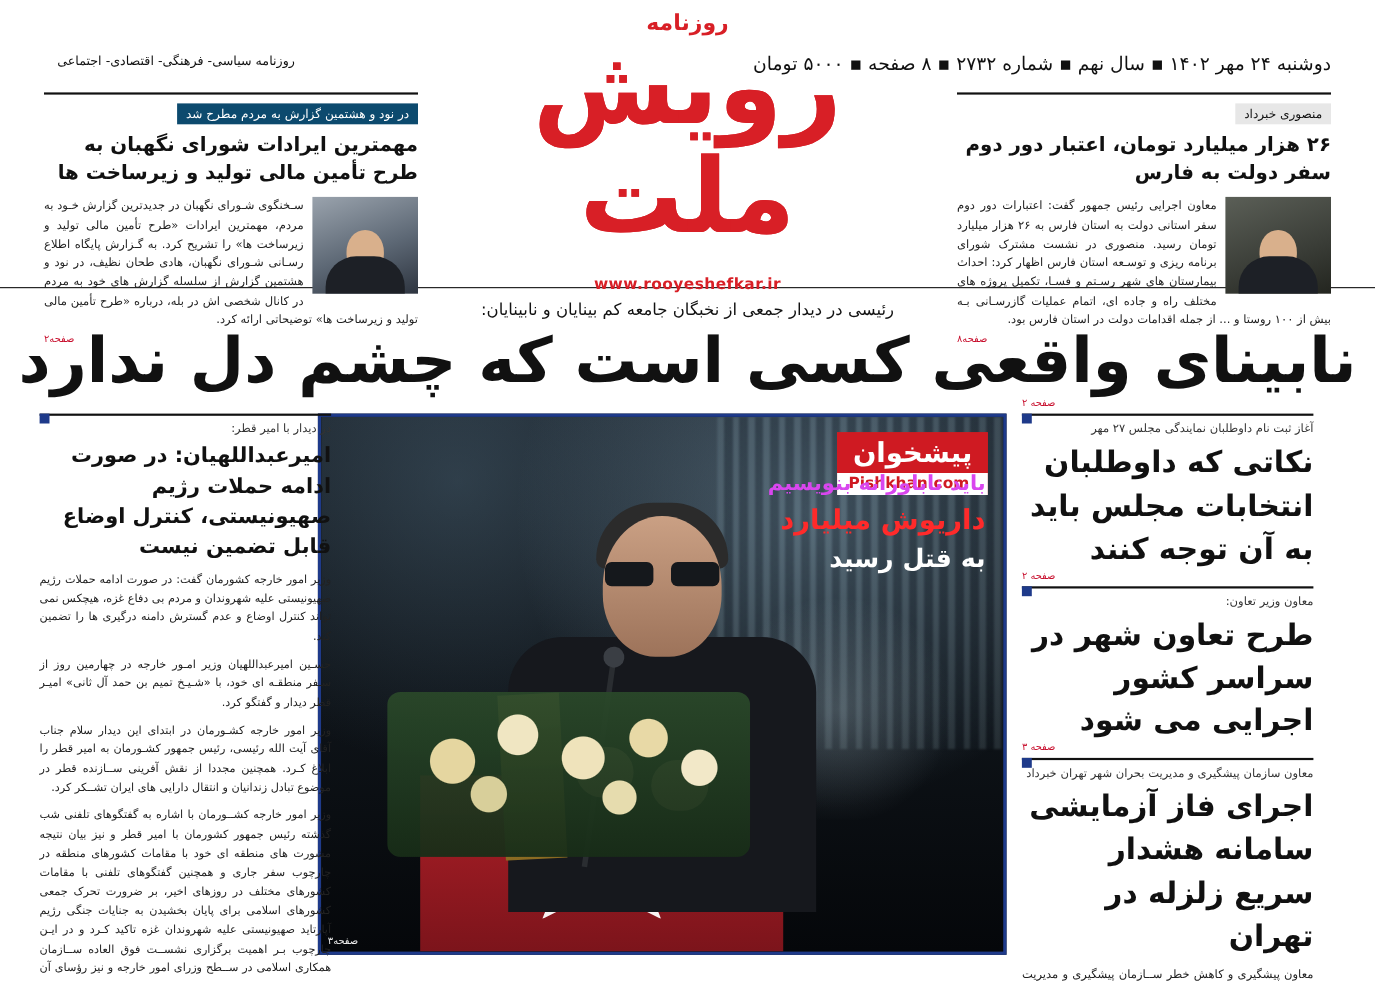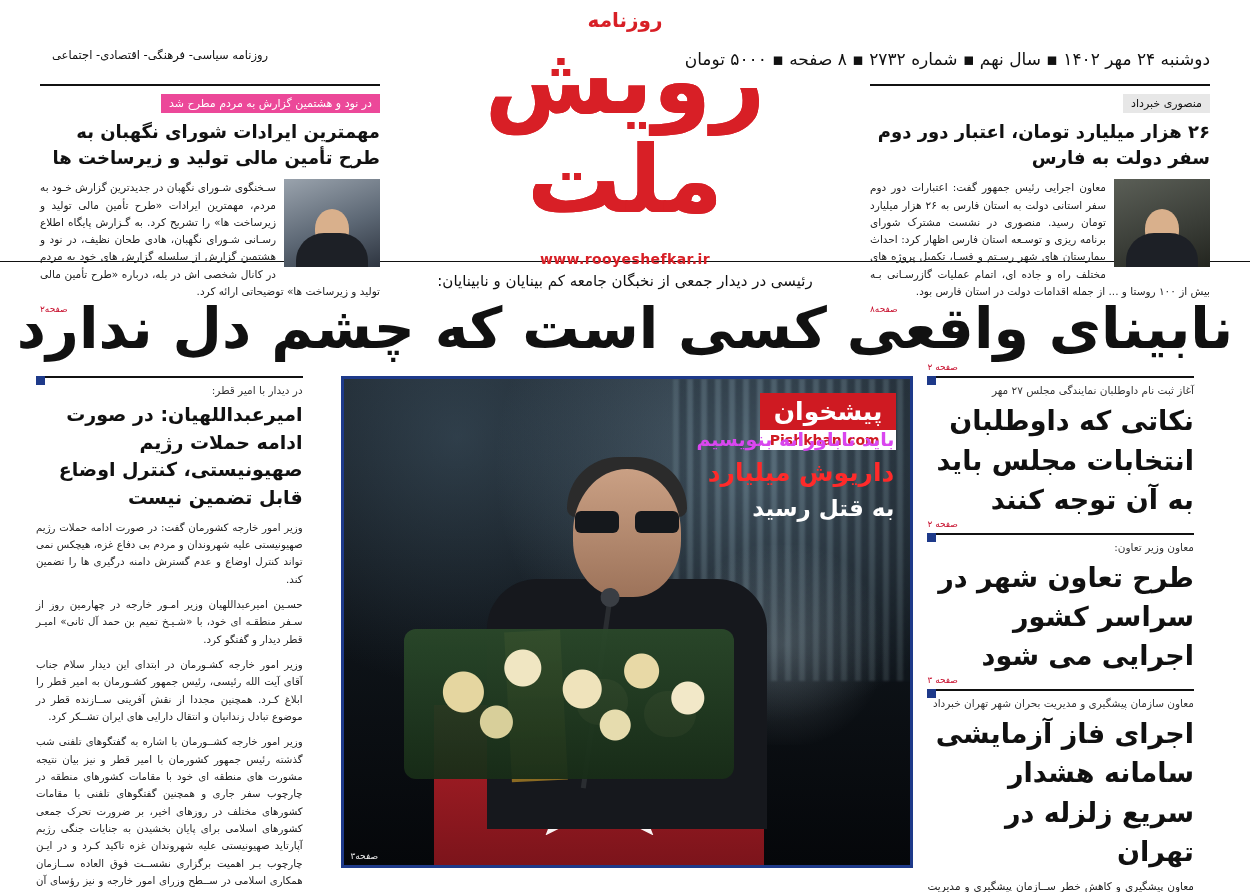--- a/index.html
+++ b/index.html
@@ -59,21 +59,21 @@
     padding-top: 6px;
     direction: rtl;
   }
   .top-box.right { right: 40px; }
   .top-box.left  { left: 40px; }
   .kicker {
     background: #e7e7e7;
     font-size: 11px; padding: 3px 8px; display: inline-block;
     color: #111; margin-bottom: 6px;
   }
-  .kicker.red { background:#ec4899; color:#fff; }
+  .kicker.red { background:#0c4a6e; color:#fff; }
   .top-head {
     font-size: 18px; font-weight: bold; line-height: 1.45; text-align: right;
     margin-bottom: 8px;
   }
   .top-body {
     font-size: 10.5px; line-height: 1.65; text-align: justify; color: #222;
   }
   .thumb {
     width: 96px; height: 88px; background: #6b6f63; float: right;
     margin: 0 0 4px 8px; position: relative; overflow: hidden;
@@ -131,21 +131,21 @@
   .sq {
     position: absolute; top: -2px; left: 0; width: 9px; height: 9px; background:#1e3a8a;
   }
   .ref {
     font-size: 9px; color: #c8102e; position: absolute; left: 0; top: -16px;
   }
 
   
   .photo-frame {
     border: 3px solid #1e3a8a;
-    width: 572px; height: 492px;
+    width: 626px; height: 492px;
     position: relative; overflow: hidden;
     background: #0b0d10;
   }
   .photo {
     position: absolute; inset: 0;
     background:
       radial-gradient(circle at 72% 18%, rgba(120,150,170,.55) 0%, rgba(20,26,32,0) 45%),
       radial-gradient(circle at 20% 12%, rgba(90,120,140,.35) 0%, rgba(12,16,20,0) 40%),
       linear-gradient(180deg,#1b232b 0%,#0e1318 55%,#05070a 100%);
   }

